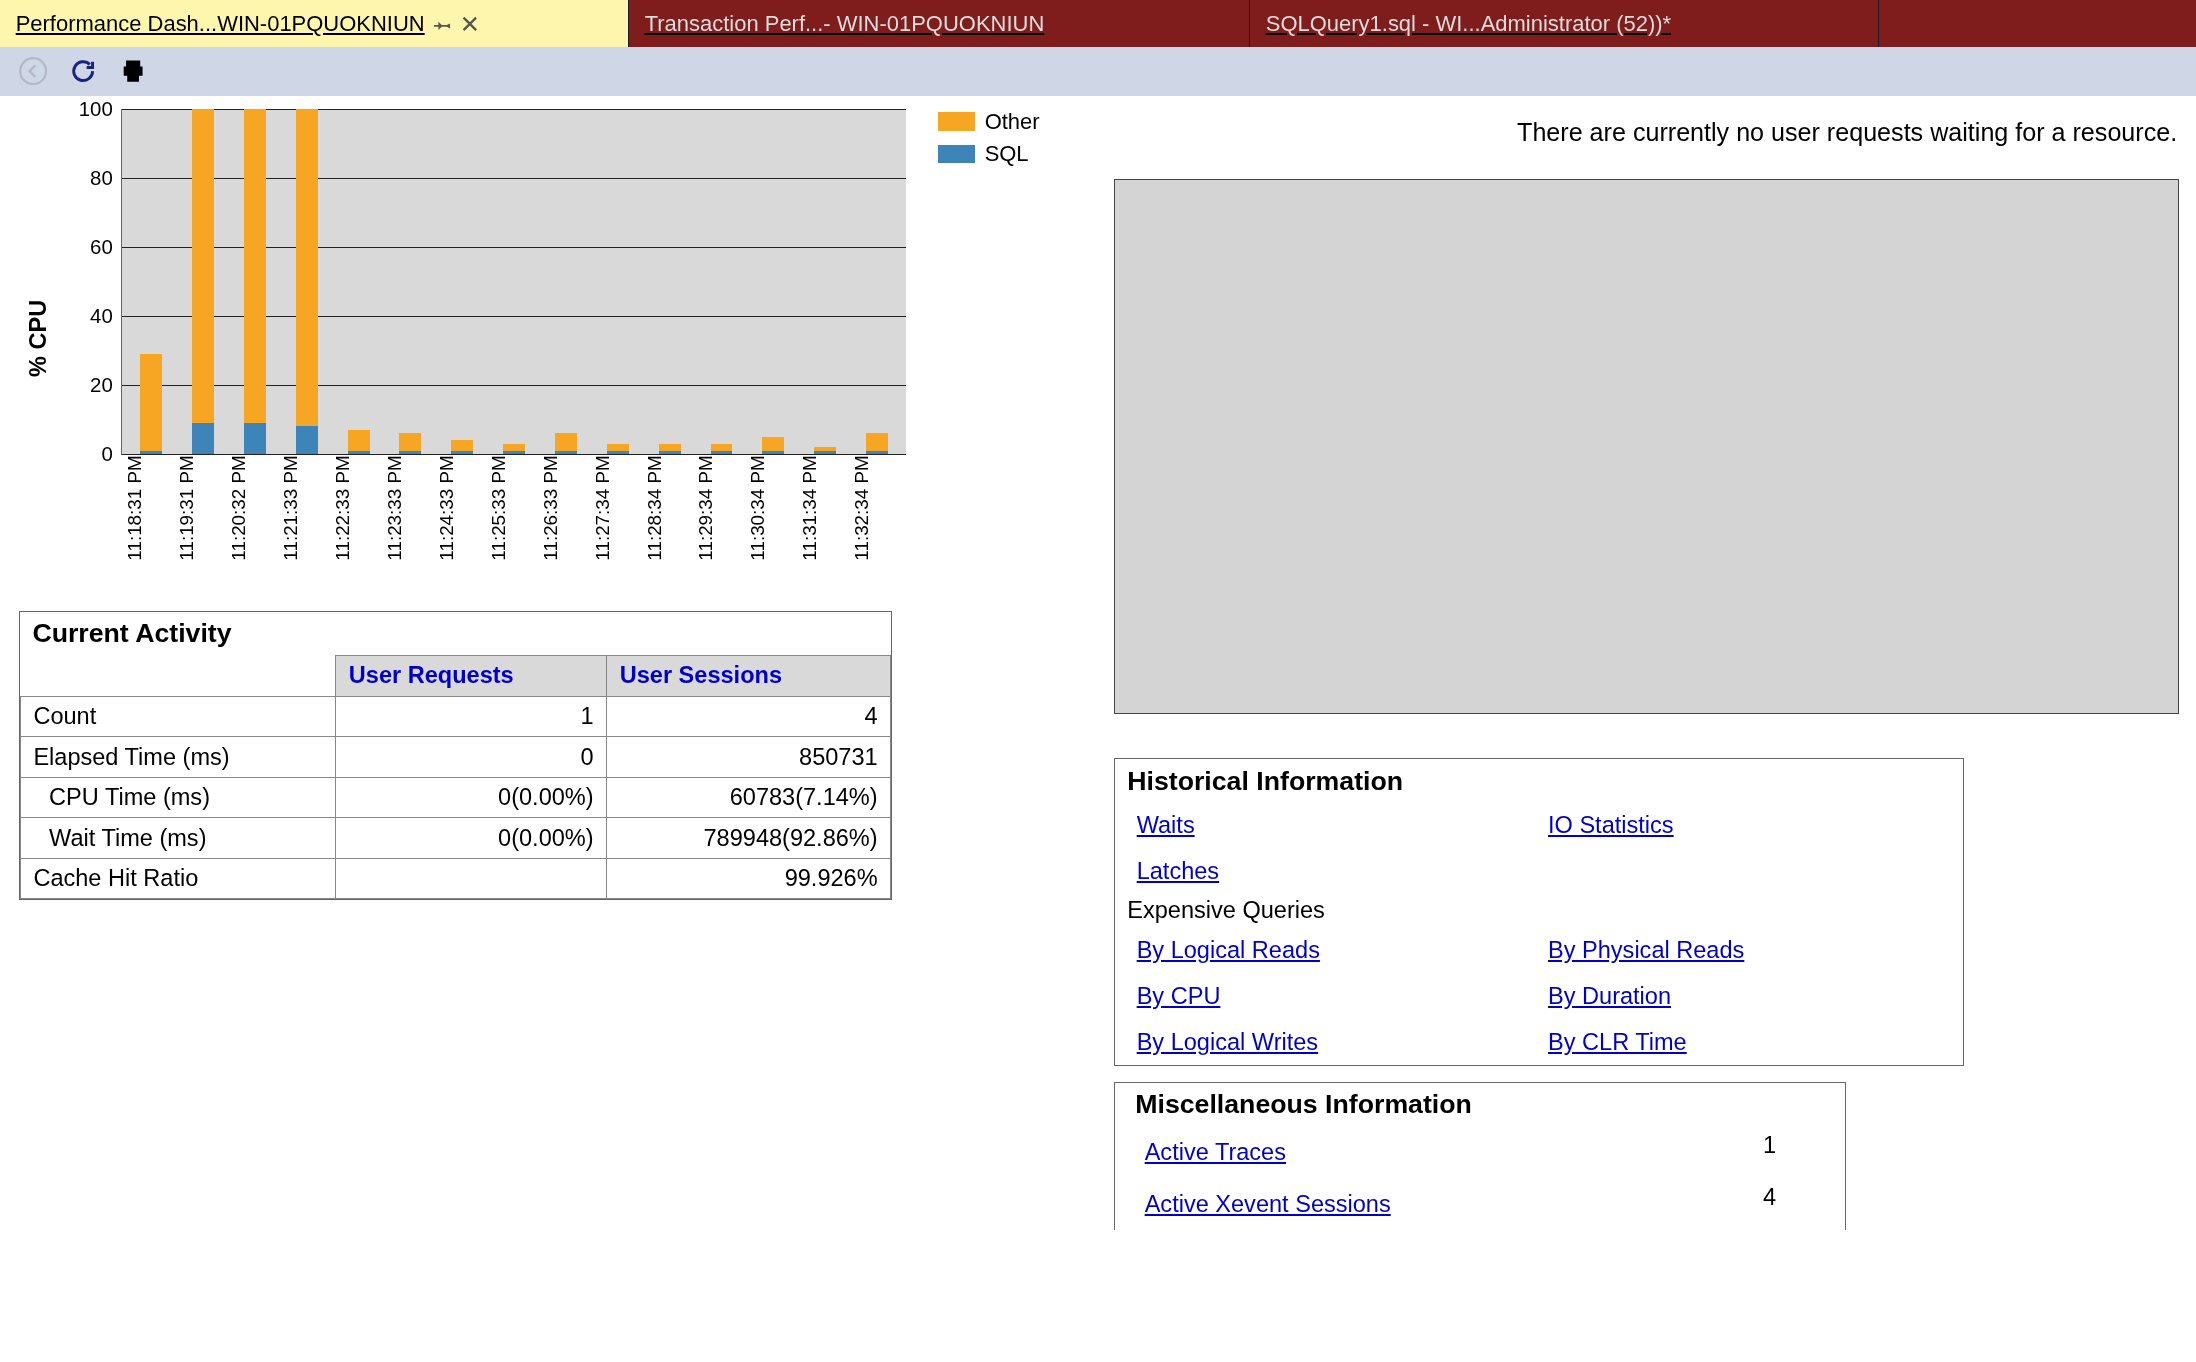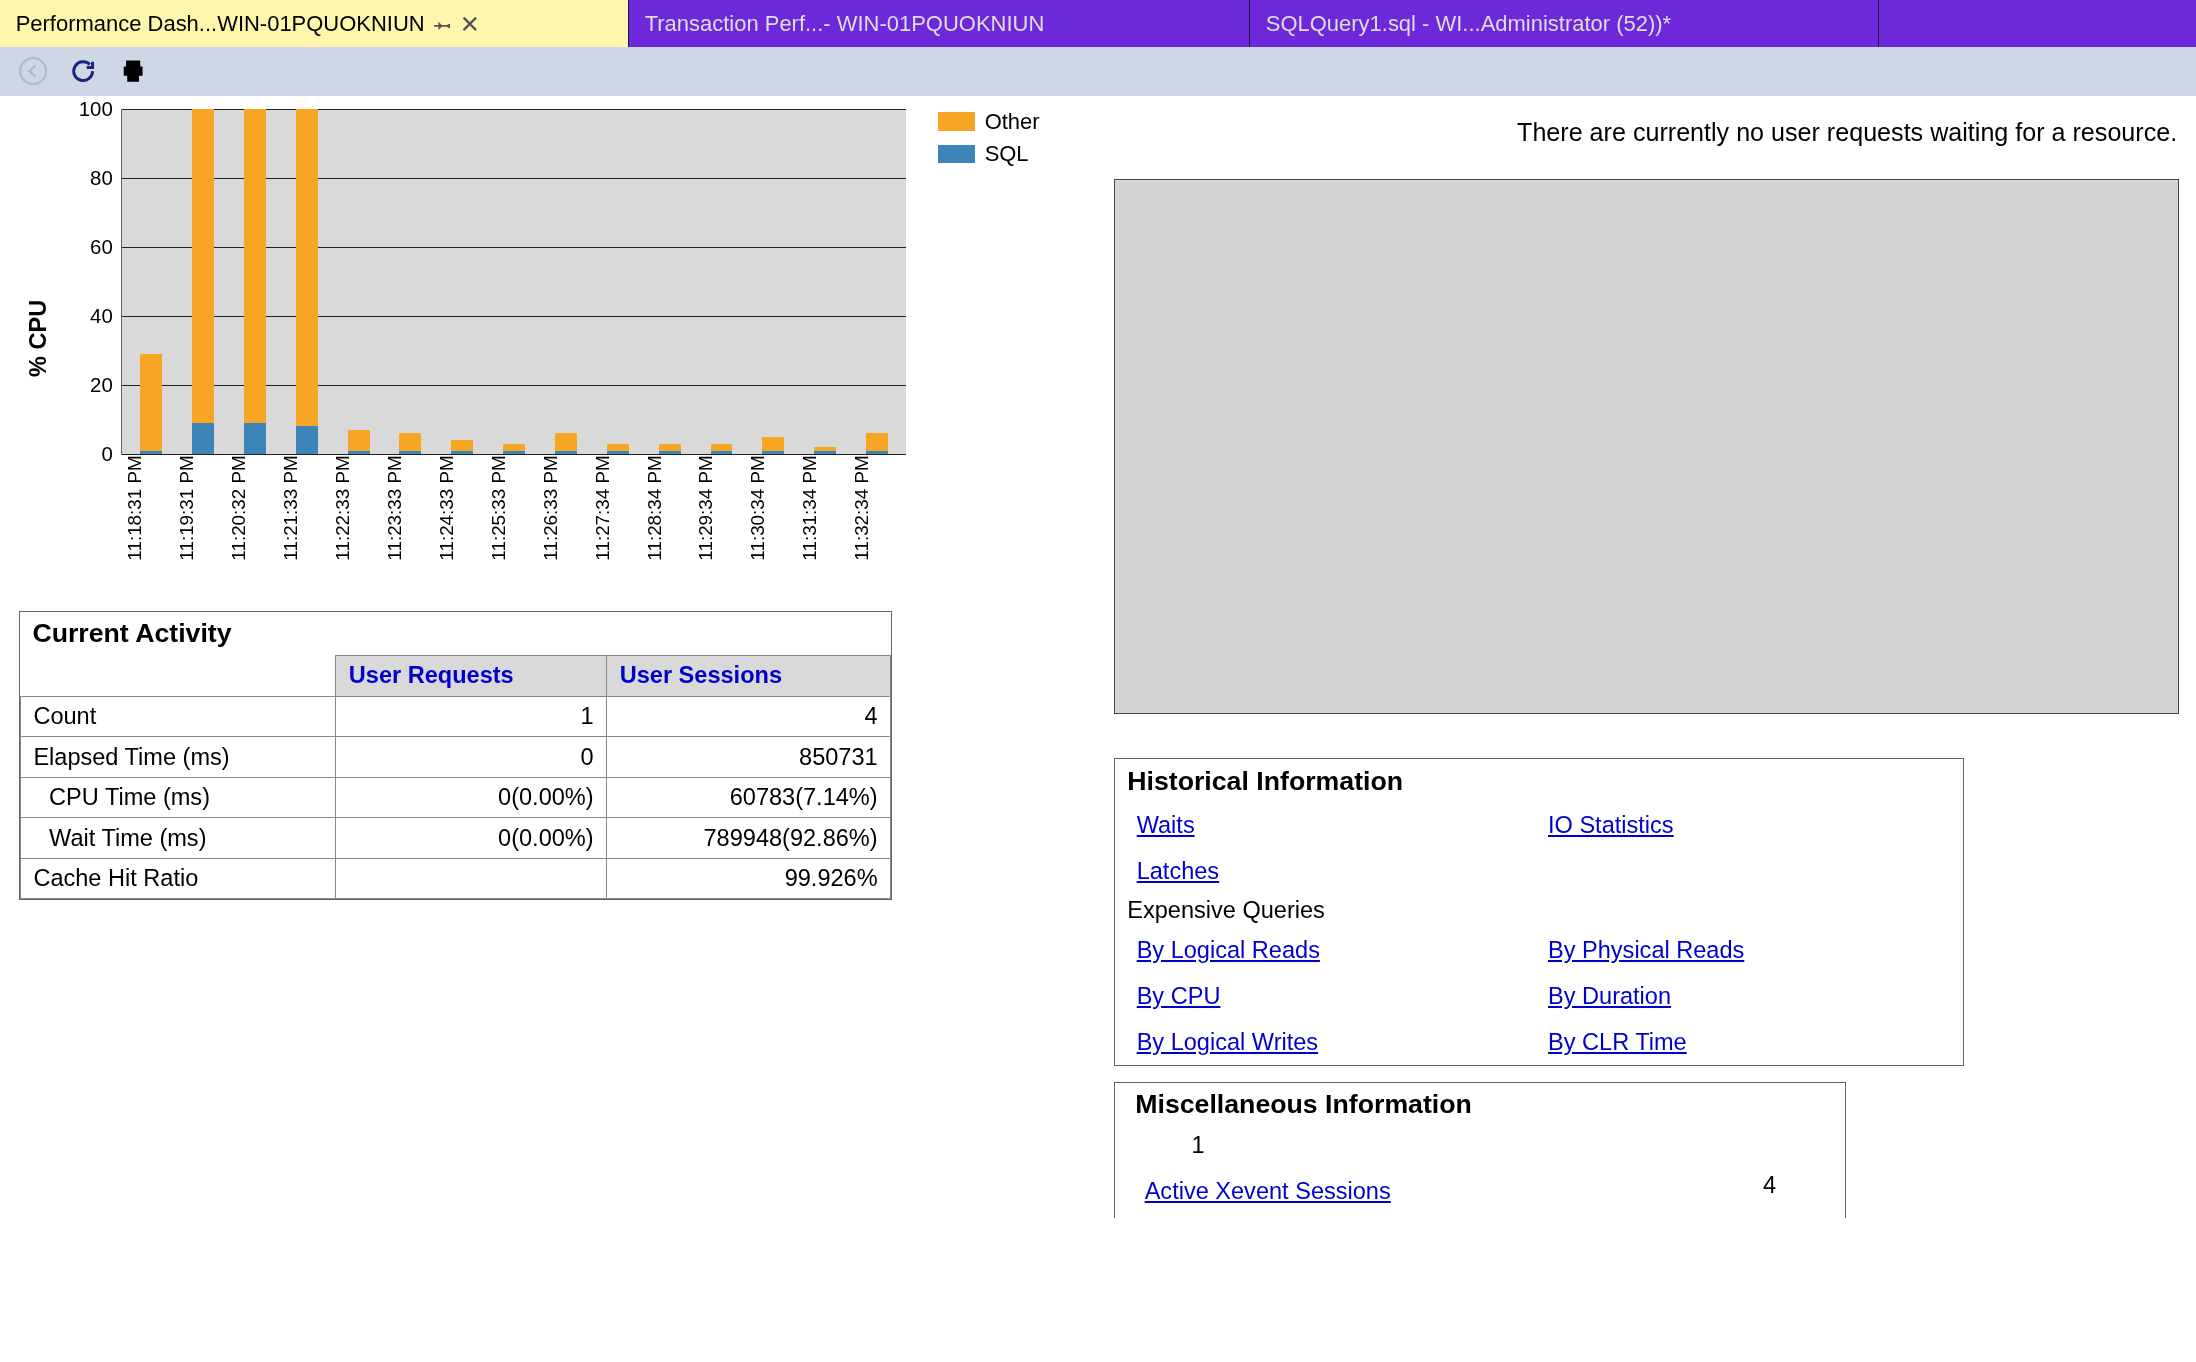--- a/index.html
+++ b/index.html
@@ -5,22 +5,23 @@
   body {
     margin: 0;
     font-family: "Segoe UI", Tahoma, sans-serif;
     background: #fff;
     color: #000;
     width: 2196px;
   }
   :root { --scale: 1.57; }
   .tabs {
     display: flex;
-    background: #6d28d9;
+    background: #7f1d1d;
     height: calc(30px * var(--scale));
+    text-decoration: underline;
   }
   .tab {
     display: flex;
     align-items: center;
     padding: 0 calc(10px * var(--scale));
     font-size: calc(14px * var(--scale));
     color: #ddd;
     position: relative;
     border-right: 1px solid #1a1a2a;
   }
@@ -395,20 +396,21 @@
       </div>
       <div class="hist-links">
         <div class="colA"><span class="blink">By Logical Writes</span></div>
         <div class="colB"><span class="blink">By CLR Time</span></div>
       </div>
     </div>
 
     <div class="misc-box" style="width: calc(460px * var(--scale));">
       <h3>Miscellaneous Information</h3>
       <div class="misc-row">
+        <div class="mlabel"><span class="blink">Active Traces</span></div>
         <div class="mval">1</div>
       </div>
       <div class="misc-row">
         <div class="mlabel"><span class="blink">Active Xevent Sessions</span></div>
         <div class="mval">4</div>
       </div>
     </div>
   </div>
 </div>
 

